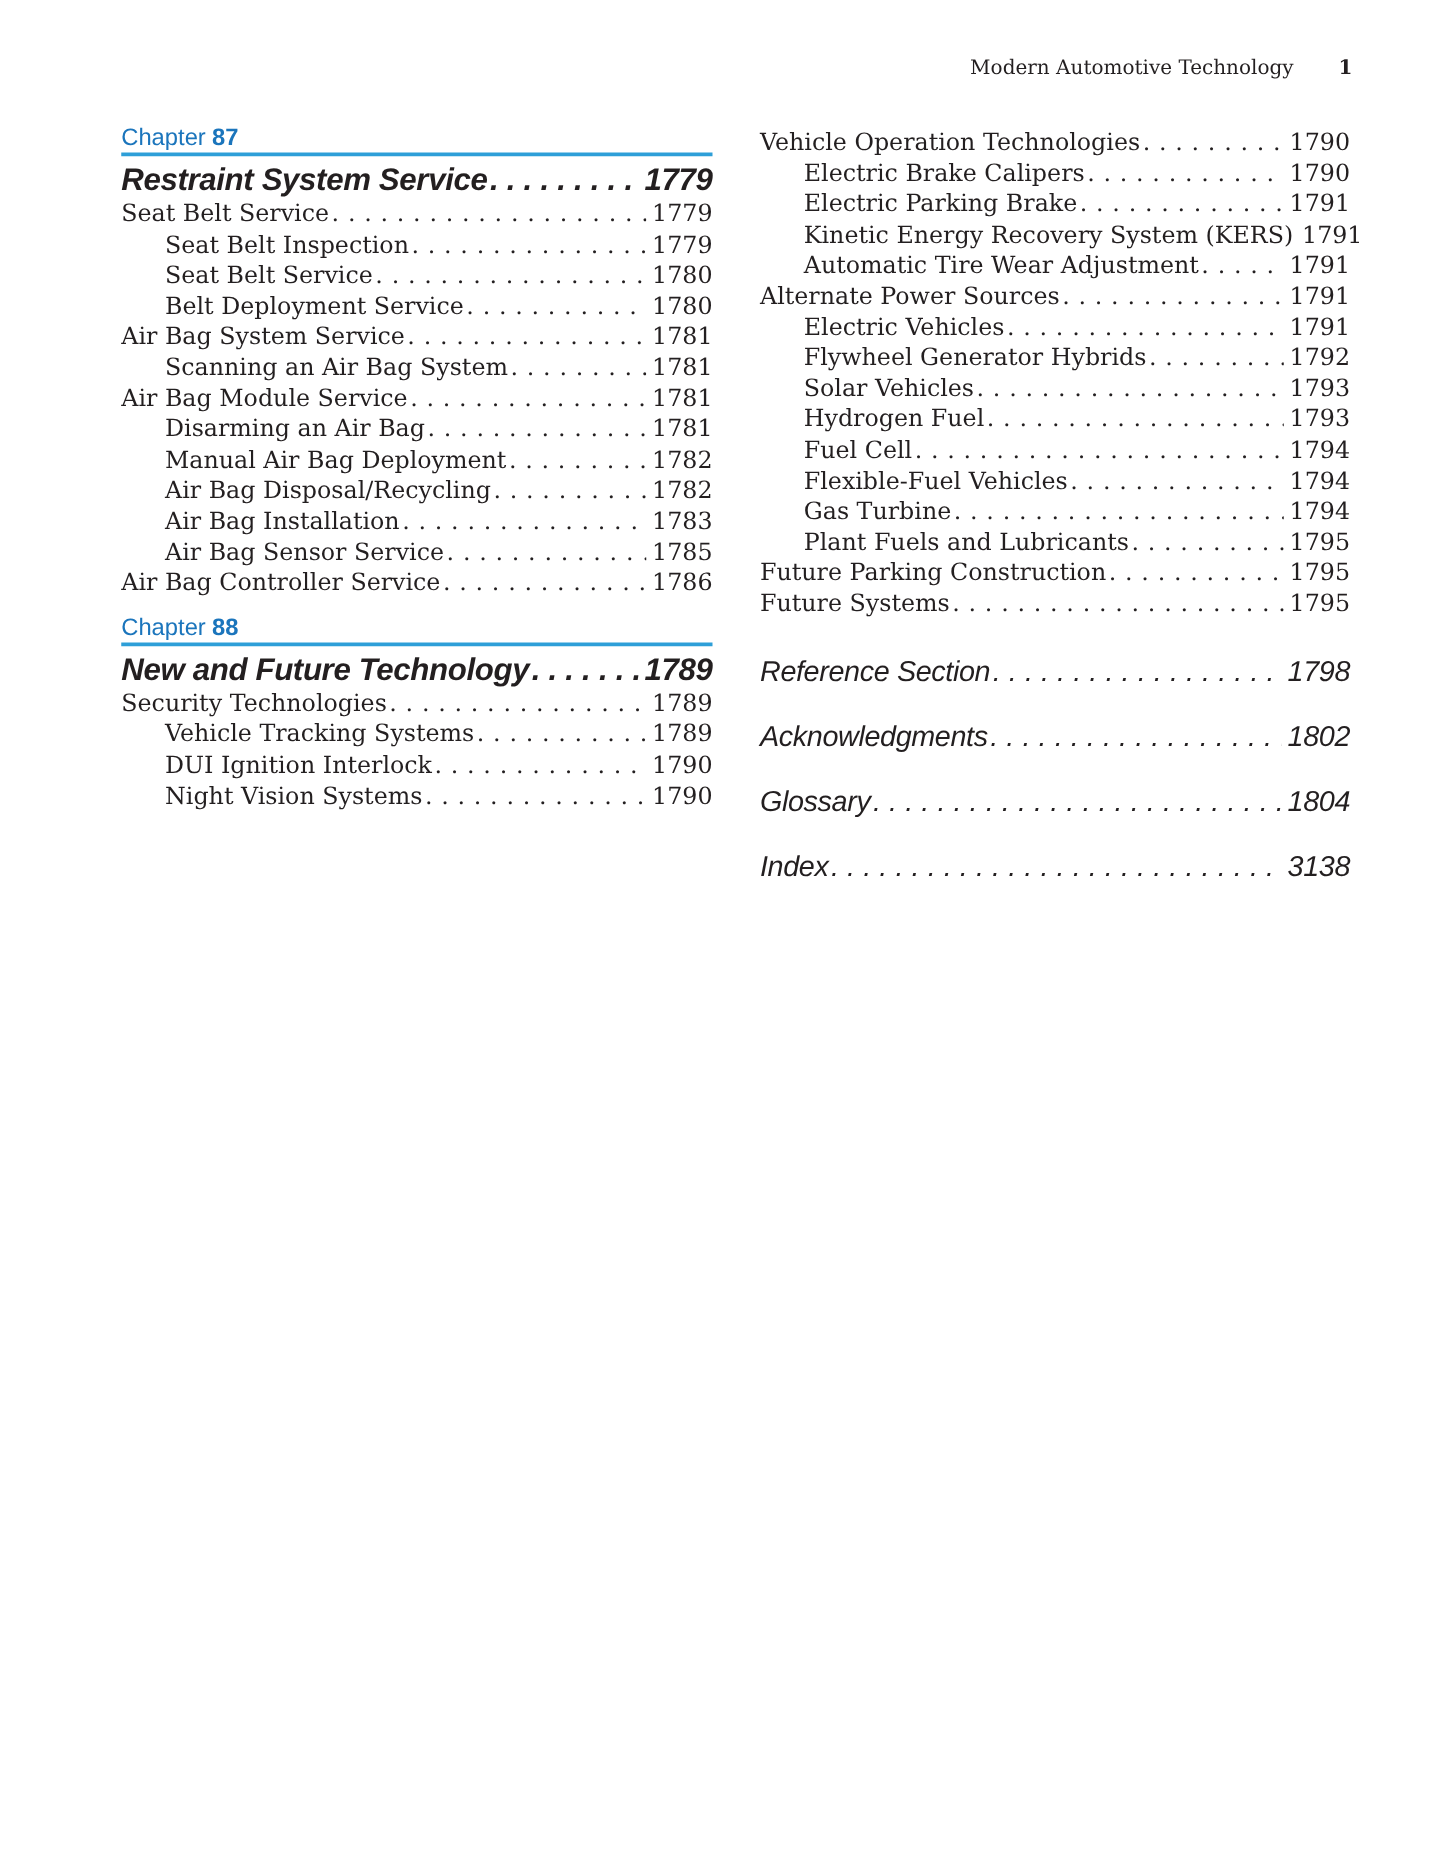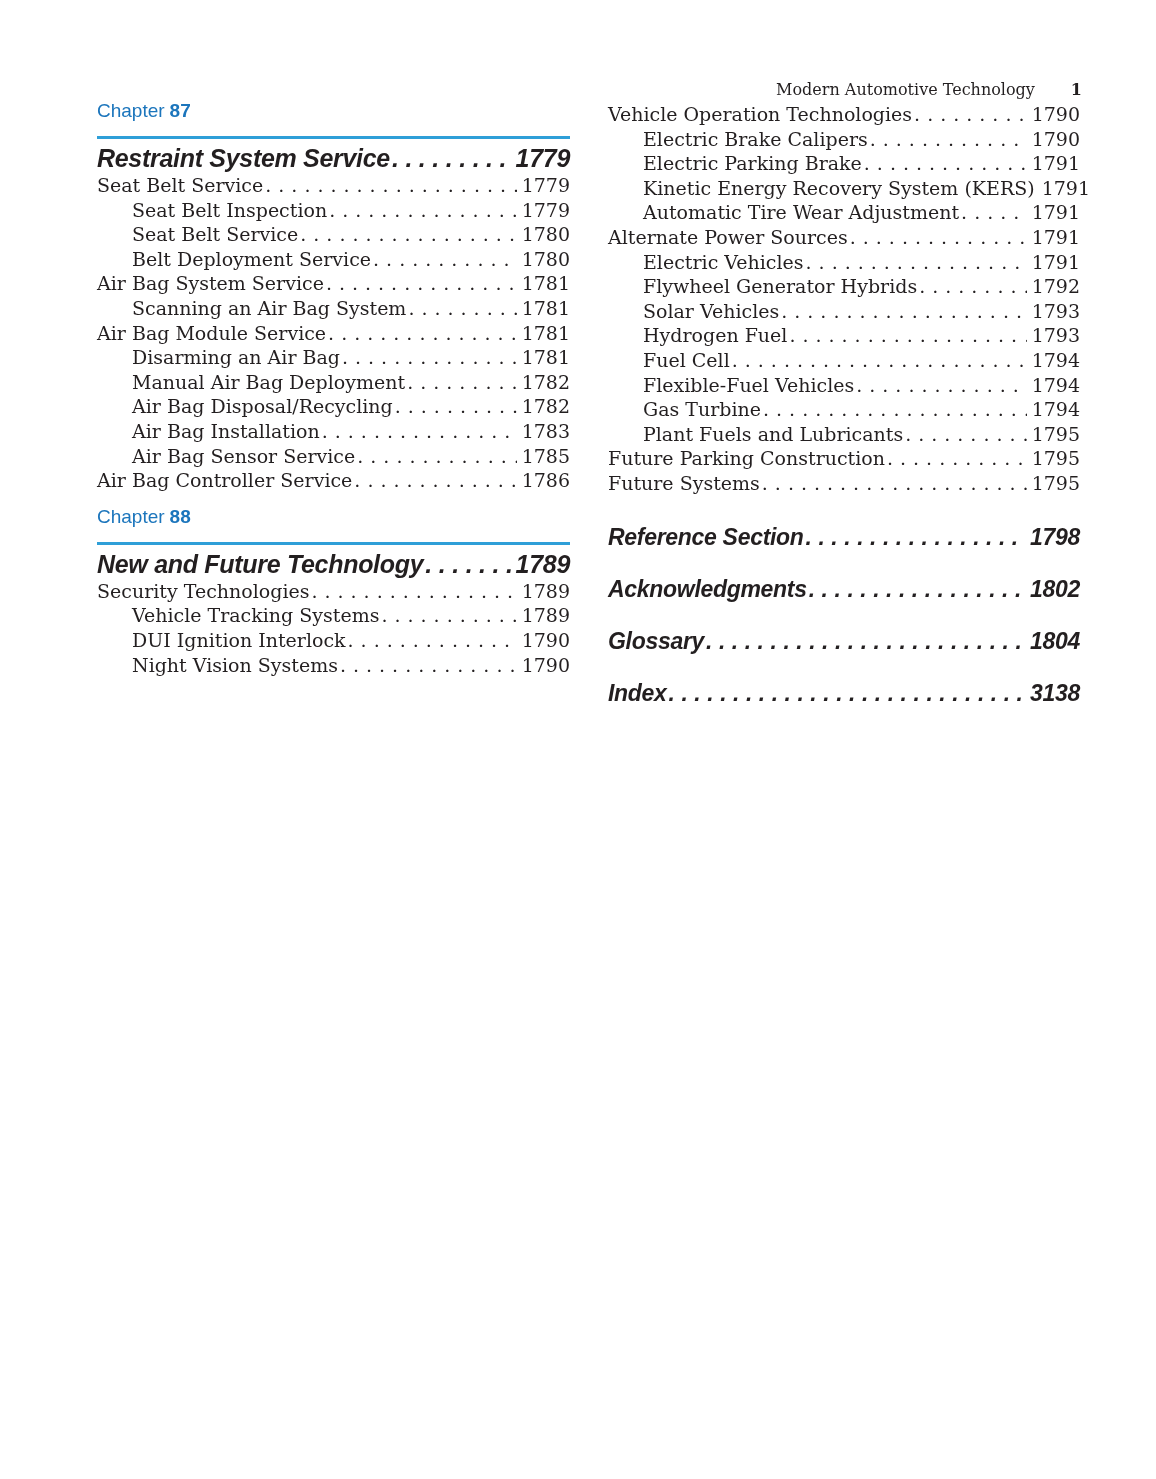--- a/index.html
+++ b/index.html
@@ -10,21 +10,20 @@
     font-family: "DejaVu Serif", "Liberation Serif", serif;
     color: #231f20;
     overflow: hidden;
   }
   .page-header {
     position: absolute;
     top: 44px; right: 74px;
     font-size: 16px;
     display: flex;
     align-items: baseline;
-    margin-top: 36px;
   }
   .page-header .folio {
     font-weight: bold;
     margin-left: 36px;
   }
   .columns {
     position: absolute;
     top: 100px; left: 97px;
     width: 984px;
     display: flex;
@@ -33,21 +32,21 @@
   .col { width: 473px; }
   .col.right { width: 472px; padding-top: 2px; }
 
   
   .chapter-head {
     font-family: "Liberation Sans", sans-serif;
     font-size: 19px;
     line-height: 22px;
     color: #1b75bc;
     border-bottom: 3px solid #2e9fd8;
-    padding-bottom: 14px;
+    padding-bottom: 0;
   }
   .chapter-head .num { font-weight: bold; margin-left: 5px; }
   .chapter-block-2 { margin-top: 13px; }
 
   
   .toc-row {
     display: flex;
     align-items: flex-end;
     line-height: 24.6px;
   }
@@ -78,21 +77,21 @@
     margin-bottom: 3px;
   }
   .title-row .dots::after { letter-spacing: 6.5px; }
 
   .entries { font-size: 19px; }
 
   
   .back-matter { margin-top: 26px; }
   .back-row {
     font-family: "Liberation Sans", sans-serif;
-    font-weight: bold;
+    font-weight: normal;
     font-style: italic;
     font-size: 23px;
     letter-spacing: -0.3px;
     line-height: 30px;
     margin-bottom: 22px;
   }
   .back-row .dots::after { letter-spacing: 6.5px; }
 </style>
 </head>
 <body>

